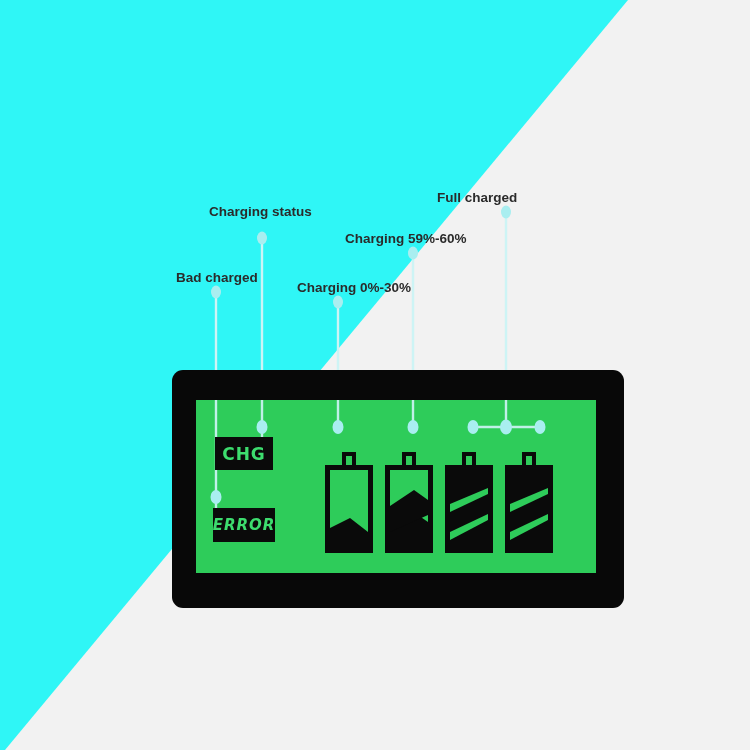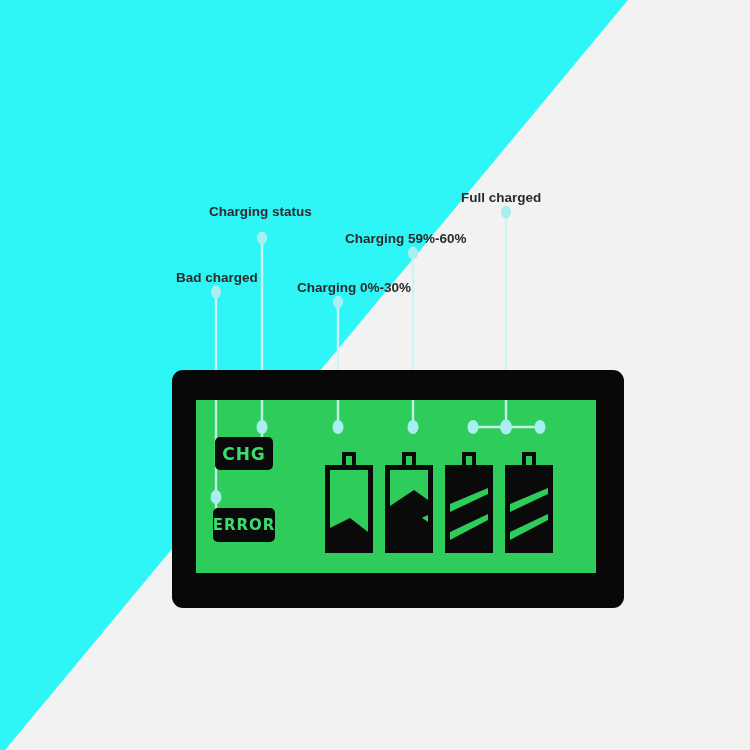--- a/index.html
+++ b/index.html
@@ -87,21 +87,21 @@
     top: 400px;
     width: 400px;
     height: 173px;
     background: #2ecc5a;
   }
 
   
   .badge {
     position: absolute;
     background: #0a0a0a;
-    border-radius: 5px;
+    border-radius: 0;
     color: #3ddc6e;
     font-size: 17px;
     font-weight: 700;
     letter-spacing: 1px;
     display: flex;
     align-items: center;
     justify-content: center;
     font-family: "DejaVu Sans", sans-serif;
   }
   .badge-chg {
@@ -109,20 +109,21 @@
     top: 437px;
     width: 58px;
     height: 33px;
   }
   .badge-error {
     left: 213px;
     top: 508px;
     width: 62px;
     height: 34px;
     font-size: 15px;
+    font-style: italic;
   }
 
   
   .battery {
     position: absolute;
     top: 452px;
     width: 48px;
     height: 101px;
   }
   .batt-body {
@@ -159,21 +160,21 @@
 <div id="stage">
 
   <div class="bg-white"></div>
   <div class="bg-cyan"></div>
 
 
   <div class="callout" style="left:176px; top:270px;">Bad charged</div>
   <div class="callout" style="left:209px; top:204px;">Charging status</div>
   <div class="callout" style="left:281px; top:280px;margin-left:16px;">Charging 0%-30%</div>
   <div class="callout" style="left:345px; top:231px;">Charging 59%-60%</div>
-  <div class="callout" style="left:461px; top:190px;">Full charged</div>
+  <div class="callout" style="left:437px; top:190px;">Full charged</div>
 
   <svg class="leaders" viewBox="0 0 750 750">
     <g stroke="#cdf4f5" stroke-width="2.4" fill="none">
 
       <path d="M216 292 L216 515"></path>
 
       <path d="M262 238 L262 444"></path>
 
       <path d="M338 302 L338 427"></path>
 

